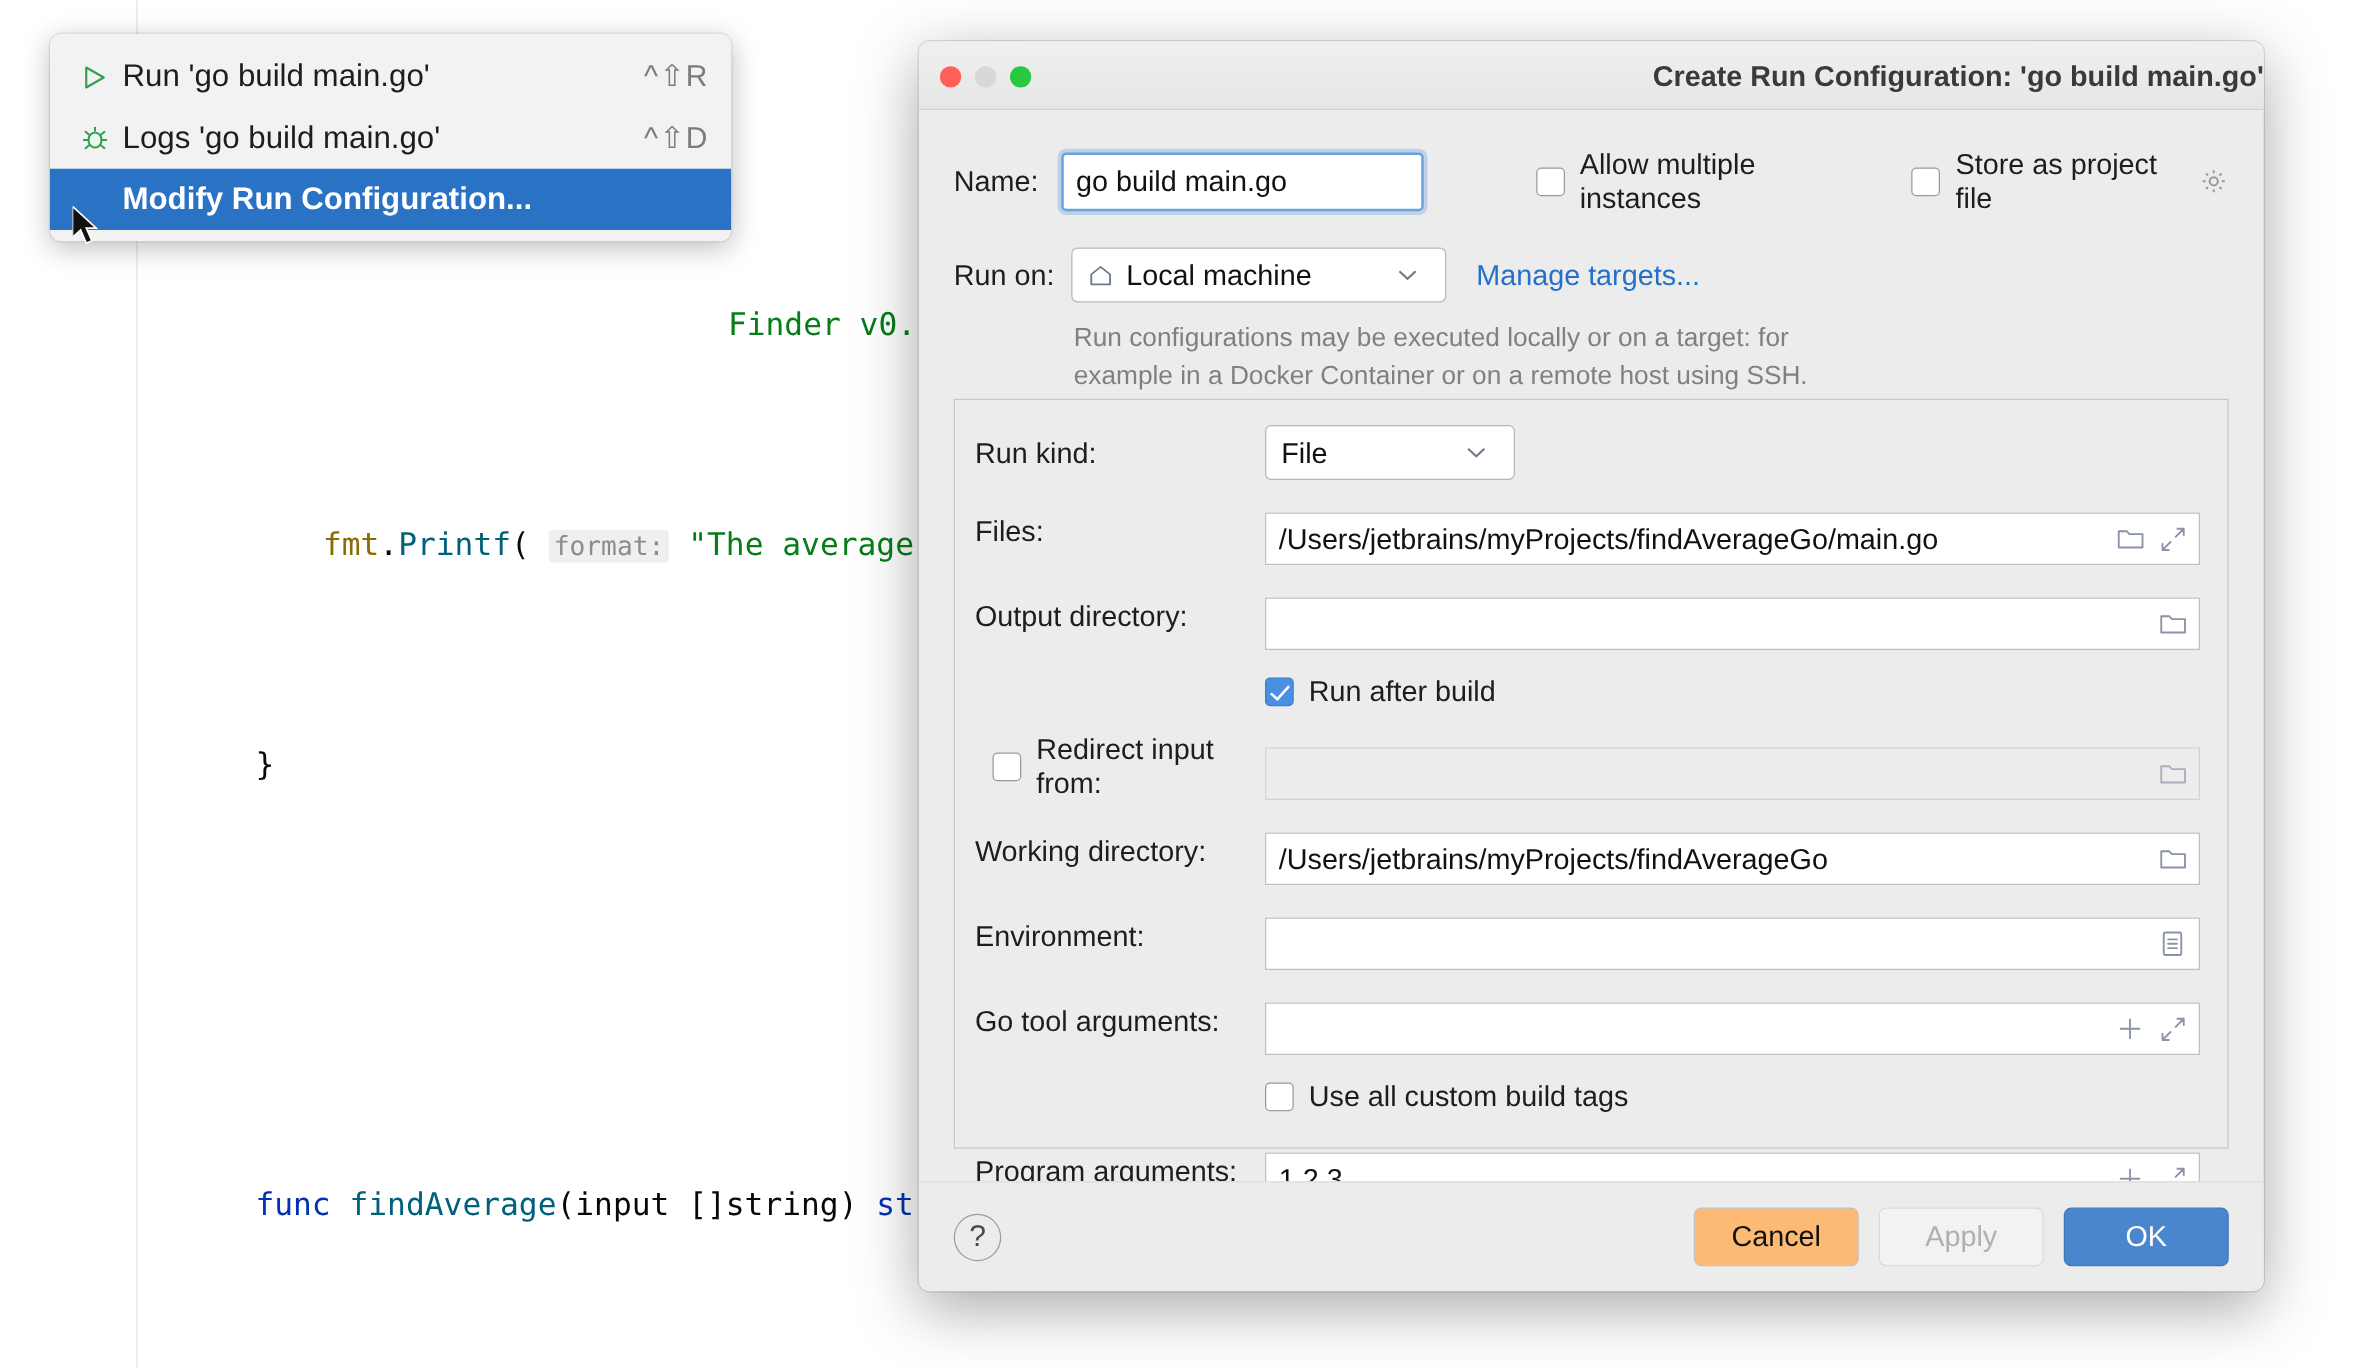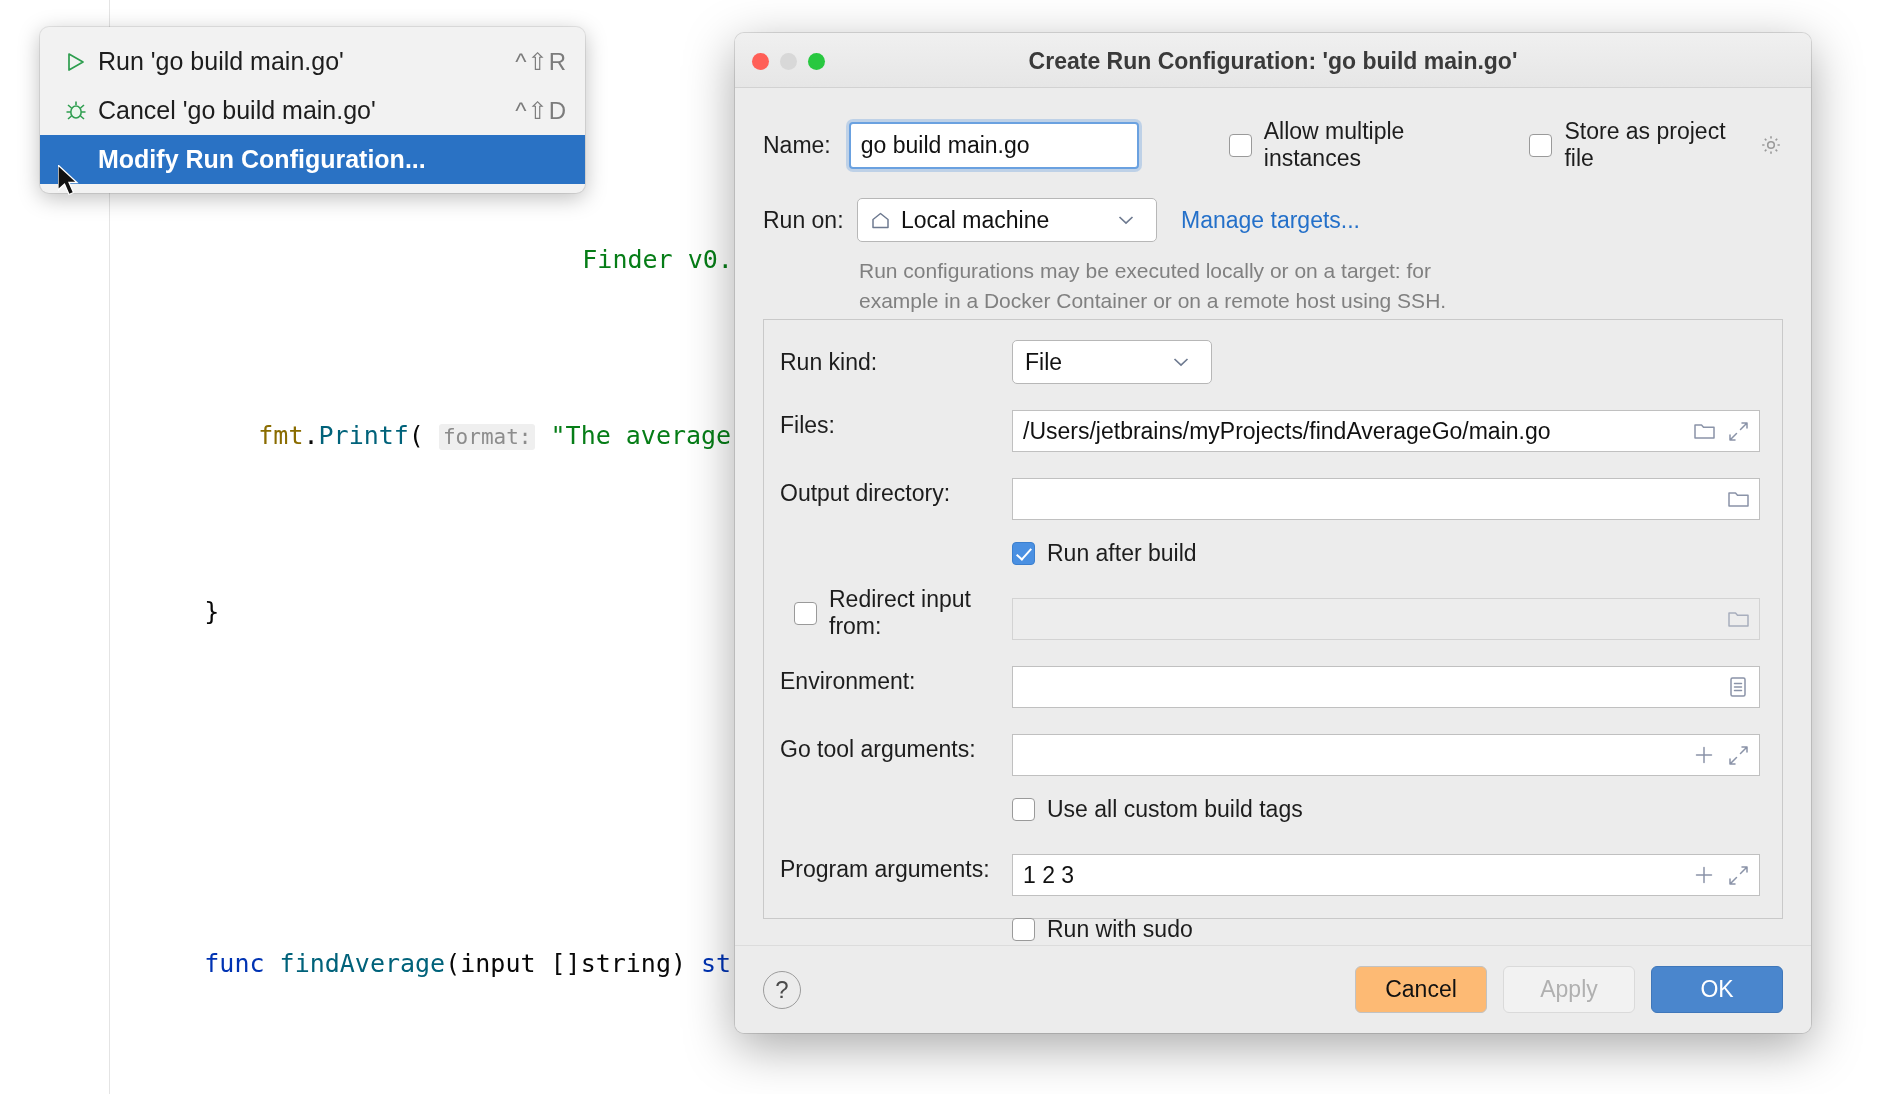--- a/index.html
+++ b/index.html
@@ -82,21 +82,21 @@
     height: 55px; position: relative;
     background: linear-gradient(#f0f0f0,#e6e6e6);
     border-bottom: 1px solid #d2d2d2;
   }
   .traffic { position: absolute; top: 20px; display: flex; gap: 11px; left: 17px; }
   .tl { width: 17px; height: 17px; border-radius: 50%; }
   .tl.red { background: #ff5f57; }
   .tl.yellow { background: #d8d8d8; }
   .tl.green { background: #28c840; }
   #title {
-    position: absolute; left: 0; right: 0; top: 15px; text-align: center;
+    position: absolute; left: 0; right: 0; top: 15px; text-align: right;
     font-size: 23px; font-weight: bold; color: #3a3a3a;
   }
 
   #dlgbody { padding: 20px 28px 0 28px; position: relative; height: 945px; }
 
   .lbl { font-size: 23px; color: #1d1d1d; }
 
   
   #name-row { margin-top: 10px; display: flex; align-items: center; }
   #name-label { width: 94px; font-size: 23px; }
@@ -249,21 +249,21 @@
         <ellipse cx="12" cy="12" rx="5.2" ry="6" fill="#eaf7ec" stroke="#2e9e4f" stroke-width="1.6"></ellipse>
         <line x1="2.5" y1="12" x2="6.5" y2="12" stroke="#2e9e4f" stroke-width="1.6"></line>
         <line x1="17.5" y1="12" x2="21.5" y2="12" stroke="#2e9e4f" stroke-width="1.6"></line>
         <line x1="4" y1="5" x2="7.5" y2="8" stroke="#2e9e4f" stroke-width="1.6"></line>
         <line x1="20" y1="5" x2="16.5" y2="8" stroke="#2e9e4f" stroke-width="1.6"></line>
         <line x1="4" y1="19" x2="7.5" y2="16" stroke="#2e9e4f" stroke-width="1.6"></line>
         <line x1="20" y1="19" x2="16.5" y2="16" stroke="#2e9e4f" stroke-width="1.6"></line>
         <line x1="12" y1="1.5" x2="12" y2="5" stroke="#2e9e4f" stroke-width="1.6"></line>
       </svg>
     </span>
-    <span class="mi-label">Cancel 'go build main.go'</span>
+    <span class="mi-label">Logs 'go build main.go'</span>
     <span class="mi-short">^⇧D</span>
   </div>
 
   <div class="mi sel">
     <span class="mi-icon"></span>
     <span class="mi-label">Modify Run Configuration...</span>
     <span class="mi-short"></span>
   </div>
 </div>
 
@@ -384,20 +384,31 @@
         <span class="ftext disabled">
           <span class="val"></span>
           <span class="fico">
             <svg width="23" height="19" viewBox="0 0 23 19" fill="none" stroke="#a8aebd" stroke-width="1.5">
                 <path d="M2 16V3h6.5l2 2.3H21V16z" stroke-linejoin="round"></path>
               </svg>
           </span>
         </span>
       </div>
 
+      <div class="frow">
+        <span class="flabel">Working directory:</span>
+        <span class="ftext">
+          <span class="val">/Users/jetbrains/myProjects/findAverageGo</span>
+          <span class="fico">
+            <svg width="23" height="19" viewBox="0 0 23 19" fill="none" stroke="#8a93a8" stroke-width="1.5">
+                <path d="M2 16V3h6.5l2 2.3H21V16z" stroke-linejoin="round"></path>
+              </svg>
+          </span>
+        </span>
+      </div>
 
       <div class="frow">
         <span class="flabel">Environment:</span>
         <span class="ftext">
           <span class="val"></span>
           <span class="fico">
             <svg width="20" height="22" viewBox="0 0 20 22" fill="none" stroke="#8a93a8" stroke-width="1.5">
               <rect x="3" y="2" width="14" height="18" rx="1.5"></rect>
               <path d="M6.5 7.5h7M6.5 11h7M6.5 14.5h7" stroke-linecap="round"></path>
             </svg>

